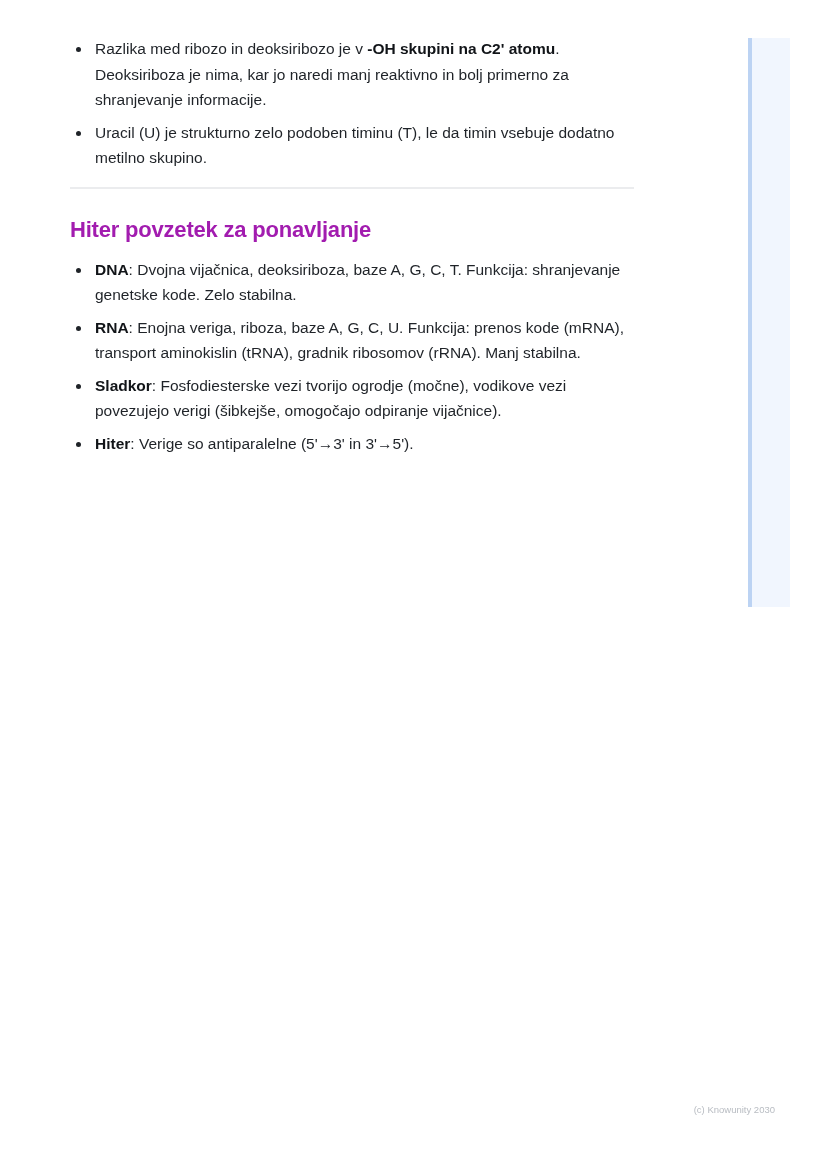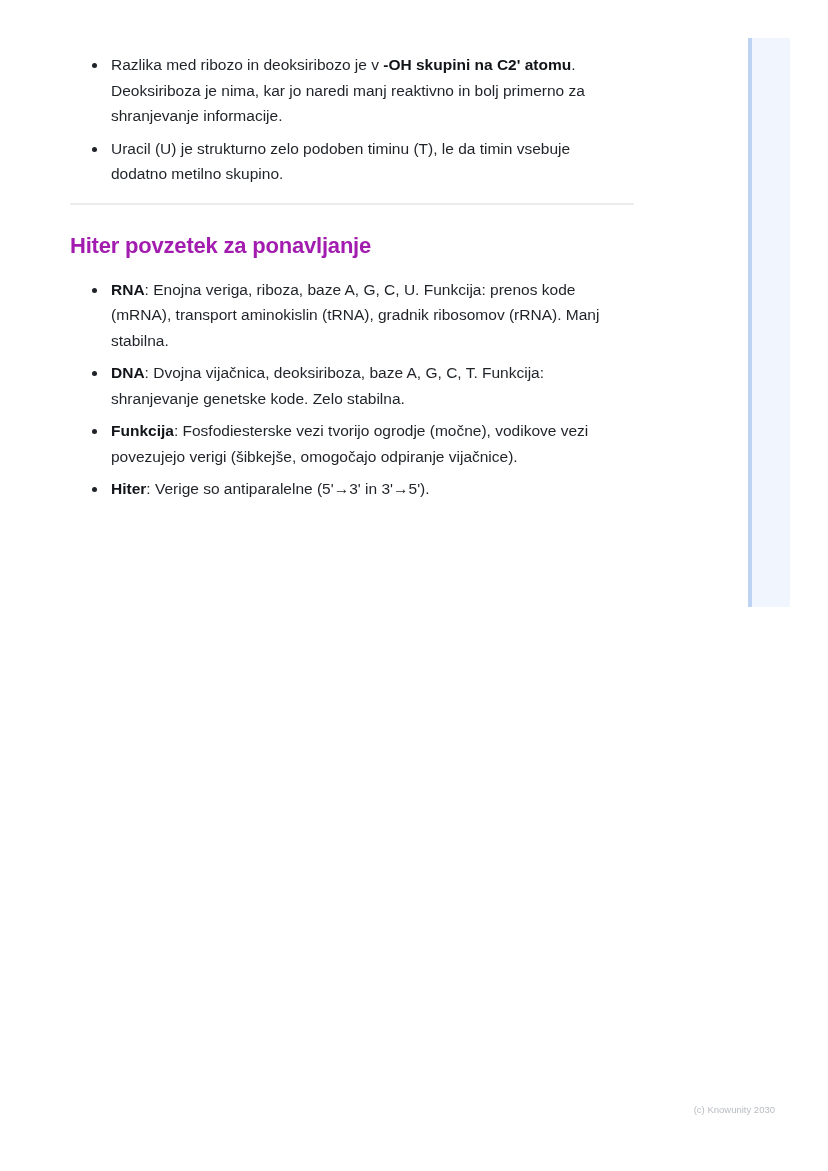--- a/index.html
+++ b/index.html
@@ -16,21 +16,21 @@
       color: #1f2328;
     }
     .content {
       position: absolute;
       left: 70px;
       top: 36px;
       width: 564px;
     }
     ul.bullets {
       list-style: none;
-      margin: 16px;
+      margin: 0;
       padding: 0;
     }
     ul.bullets li {
       position: relative;
       padding-left: 25px;
       font-size: 15.5px;
       line-height: 25.5px;
       margin-bottom: 7px;
       color: #1f2328;
     }
@@ -91,22 +91,22 @@
     <li>
       <span>Uracil (U) je strukturno zelo podoben timinu (T), le da timin vsebuje dodatno metilno skupino.</span>
     </li>
   </ul>
 
   <div class="divider"></div>
 
   <h2 class="section-title">Hiter povzetek za ponavljanje</h2>
 
   <ul class="bullets">
+    <li><b>DNA</b><span>: Dvojna vijačnica, deoksiriboza, baze A, G, C, T. Funkcija: shranjevanje genetske kode. Zelo stabilna.</span></li>
     <li><b>RNA</b><span>: Enojna veriga, riboza, baze A, G, C, U. Funkcija: prenos kode (mRNA), transport aminokislin (tRNA), gradnik ribosomov (rRNA). Manj stabilna.</span></li>
-    <li><b>DNA</b><span>: Dvojna vijačnica, deoksiriboza, baze A, G, C, T. Funkcija: shranjevanje genetske kode. Zelo stabilna.</span></li>
-    <li><b>Funkcija</b><span>: Fosfodiesterske vezi tvorijo ogrodje (močne), vodikove vezi povezujejo verigi (šibkejše, omogočajo odpiranje vijačnice).</span></li>
+    <li><b>Sladkor</b><span>: Fosfodiesterske vezi tvorijo ogrodje (močne), vodikove vezi povezujejo verigi (šibkejše, omogočajo odpiranje vijačnice).</span></li>
     <li><b>Hiter</b><span>: Verige so antiparalelne (5'→3' in 3'→5').</span></li>
   </ul>
 </div>
 
 <div class="side-panel"></div>
 
 <div class="footer">(c) Knowunity 2030</div>
 
 </body></html>

